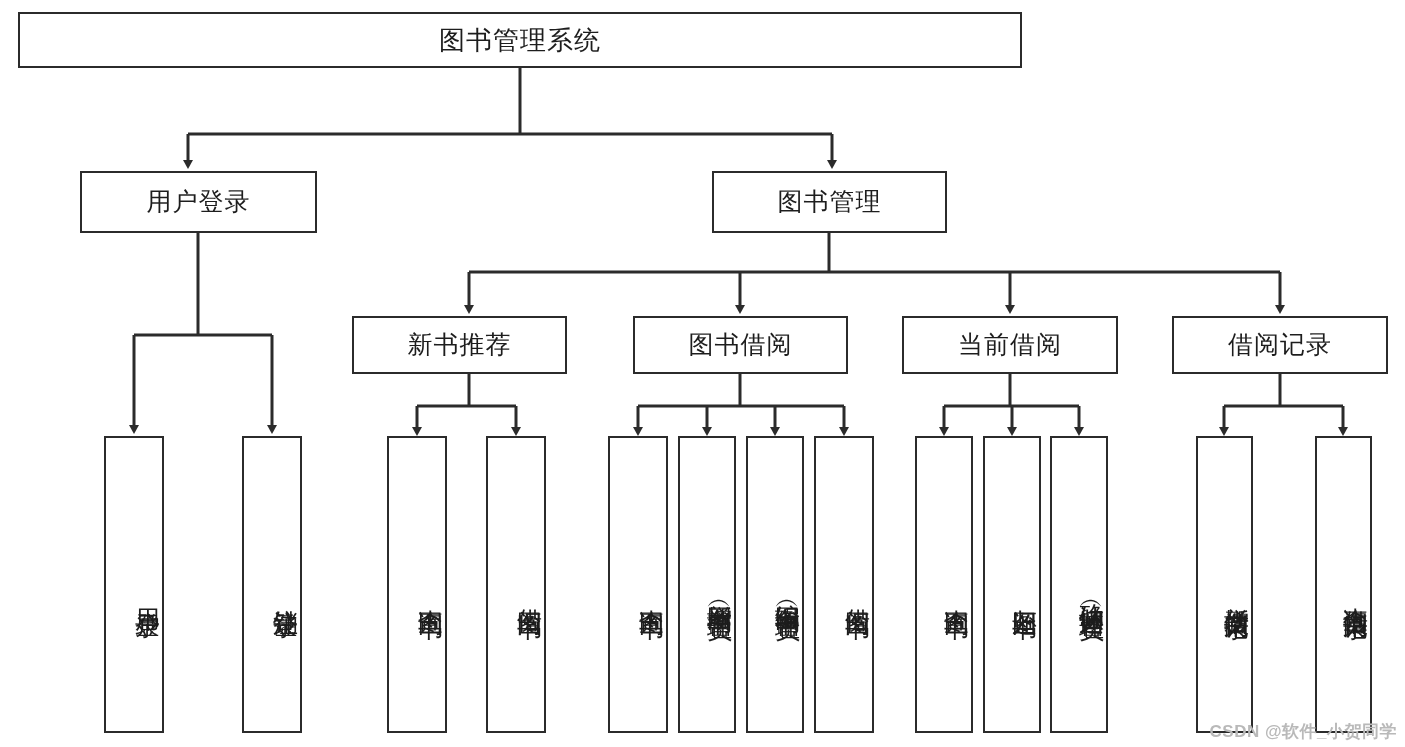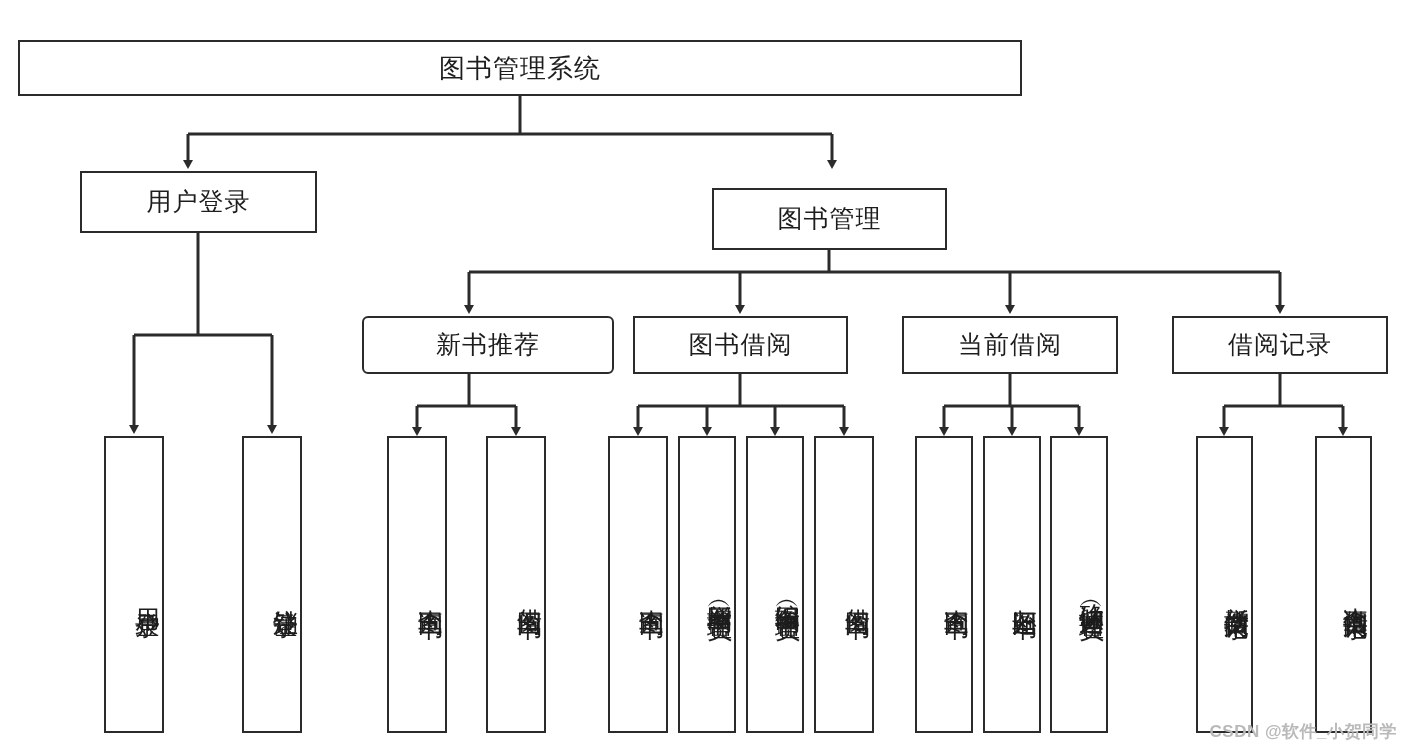--- a/index.html
+++ b/index.html
@@ -120,32 +120,32 @@
       <path d="M1012,406 L1012,428" marker-end="url(#arrowhead)"></path>
       <path d="M1079,406 L1079,428" marker-end="url(#arrowhead)"></path>
 
       <path d="M1280,374 L1280,406"></path>
       <path d="M1224,406 L1343,406"></path>
       <path d="M1224,406 L1224,428" marker-end="url(#arrowhead)"></path>
       <path d="M1343,406 L1343,428" marker-end="url(#arrowhead)"></path>
     </g>
   </svg>
 
-  <div class="node h root" style="left:18px; top:12px; width:1004px; height:56px;margin-top:28px;">
+  <div class="node h root" style="left:18px; top:12px; width:1004px; height:56px;">
     <span>图书管理系统</span>
   </div>
 
   <div class="node h" style="left:80px; top:171px; width:237px; height:62px;">
     <span>用户登录</span>
   </div>
-  <div class="node h" style="left:712px; top:188px; width:235px; height:62px;">
+  <div class="node h" style="left:712px; top:171px; width:235px; height:62px;">
     <span>图书管理</span>
   </div>
 
-  <div class="node h" style="left:362px; top:316px; width:252px; height:58px;border-radius:6px;">
+  <div class="node h" style="left:352px; top:316px; width:215px; height:58px;">
     <span>新书推荐</span>
   </div>
   <div class="node h" style="left:633px; top:316px; width:215px; height:58px;align-items:center;">
     <span>图书借阅</span>
   </div>
   <div class="node h" style="left:902px; top:316px; width:216px; height:58px;">
     <span>当前借阅</span>
   </div>
   <div class="node h" style="left:1172px; top:316px; width:216px; height:58px;">
     <span>借阅记录</span>

